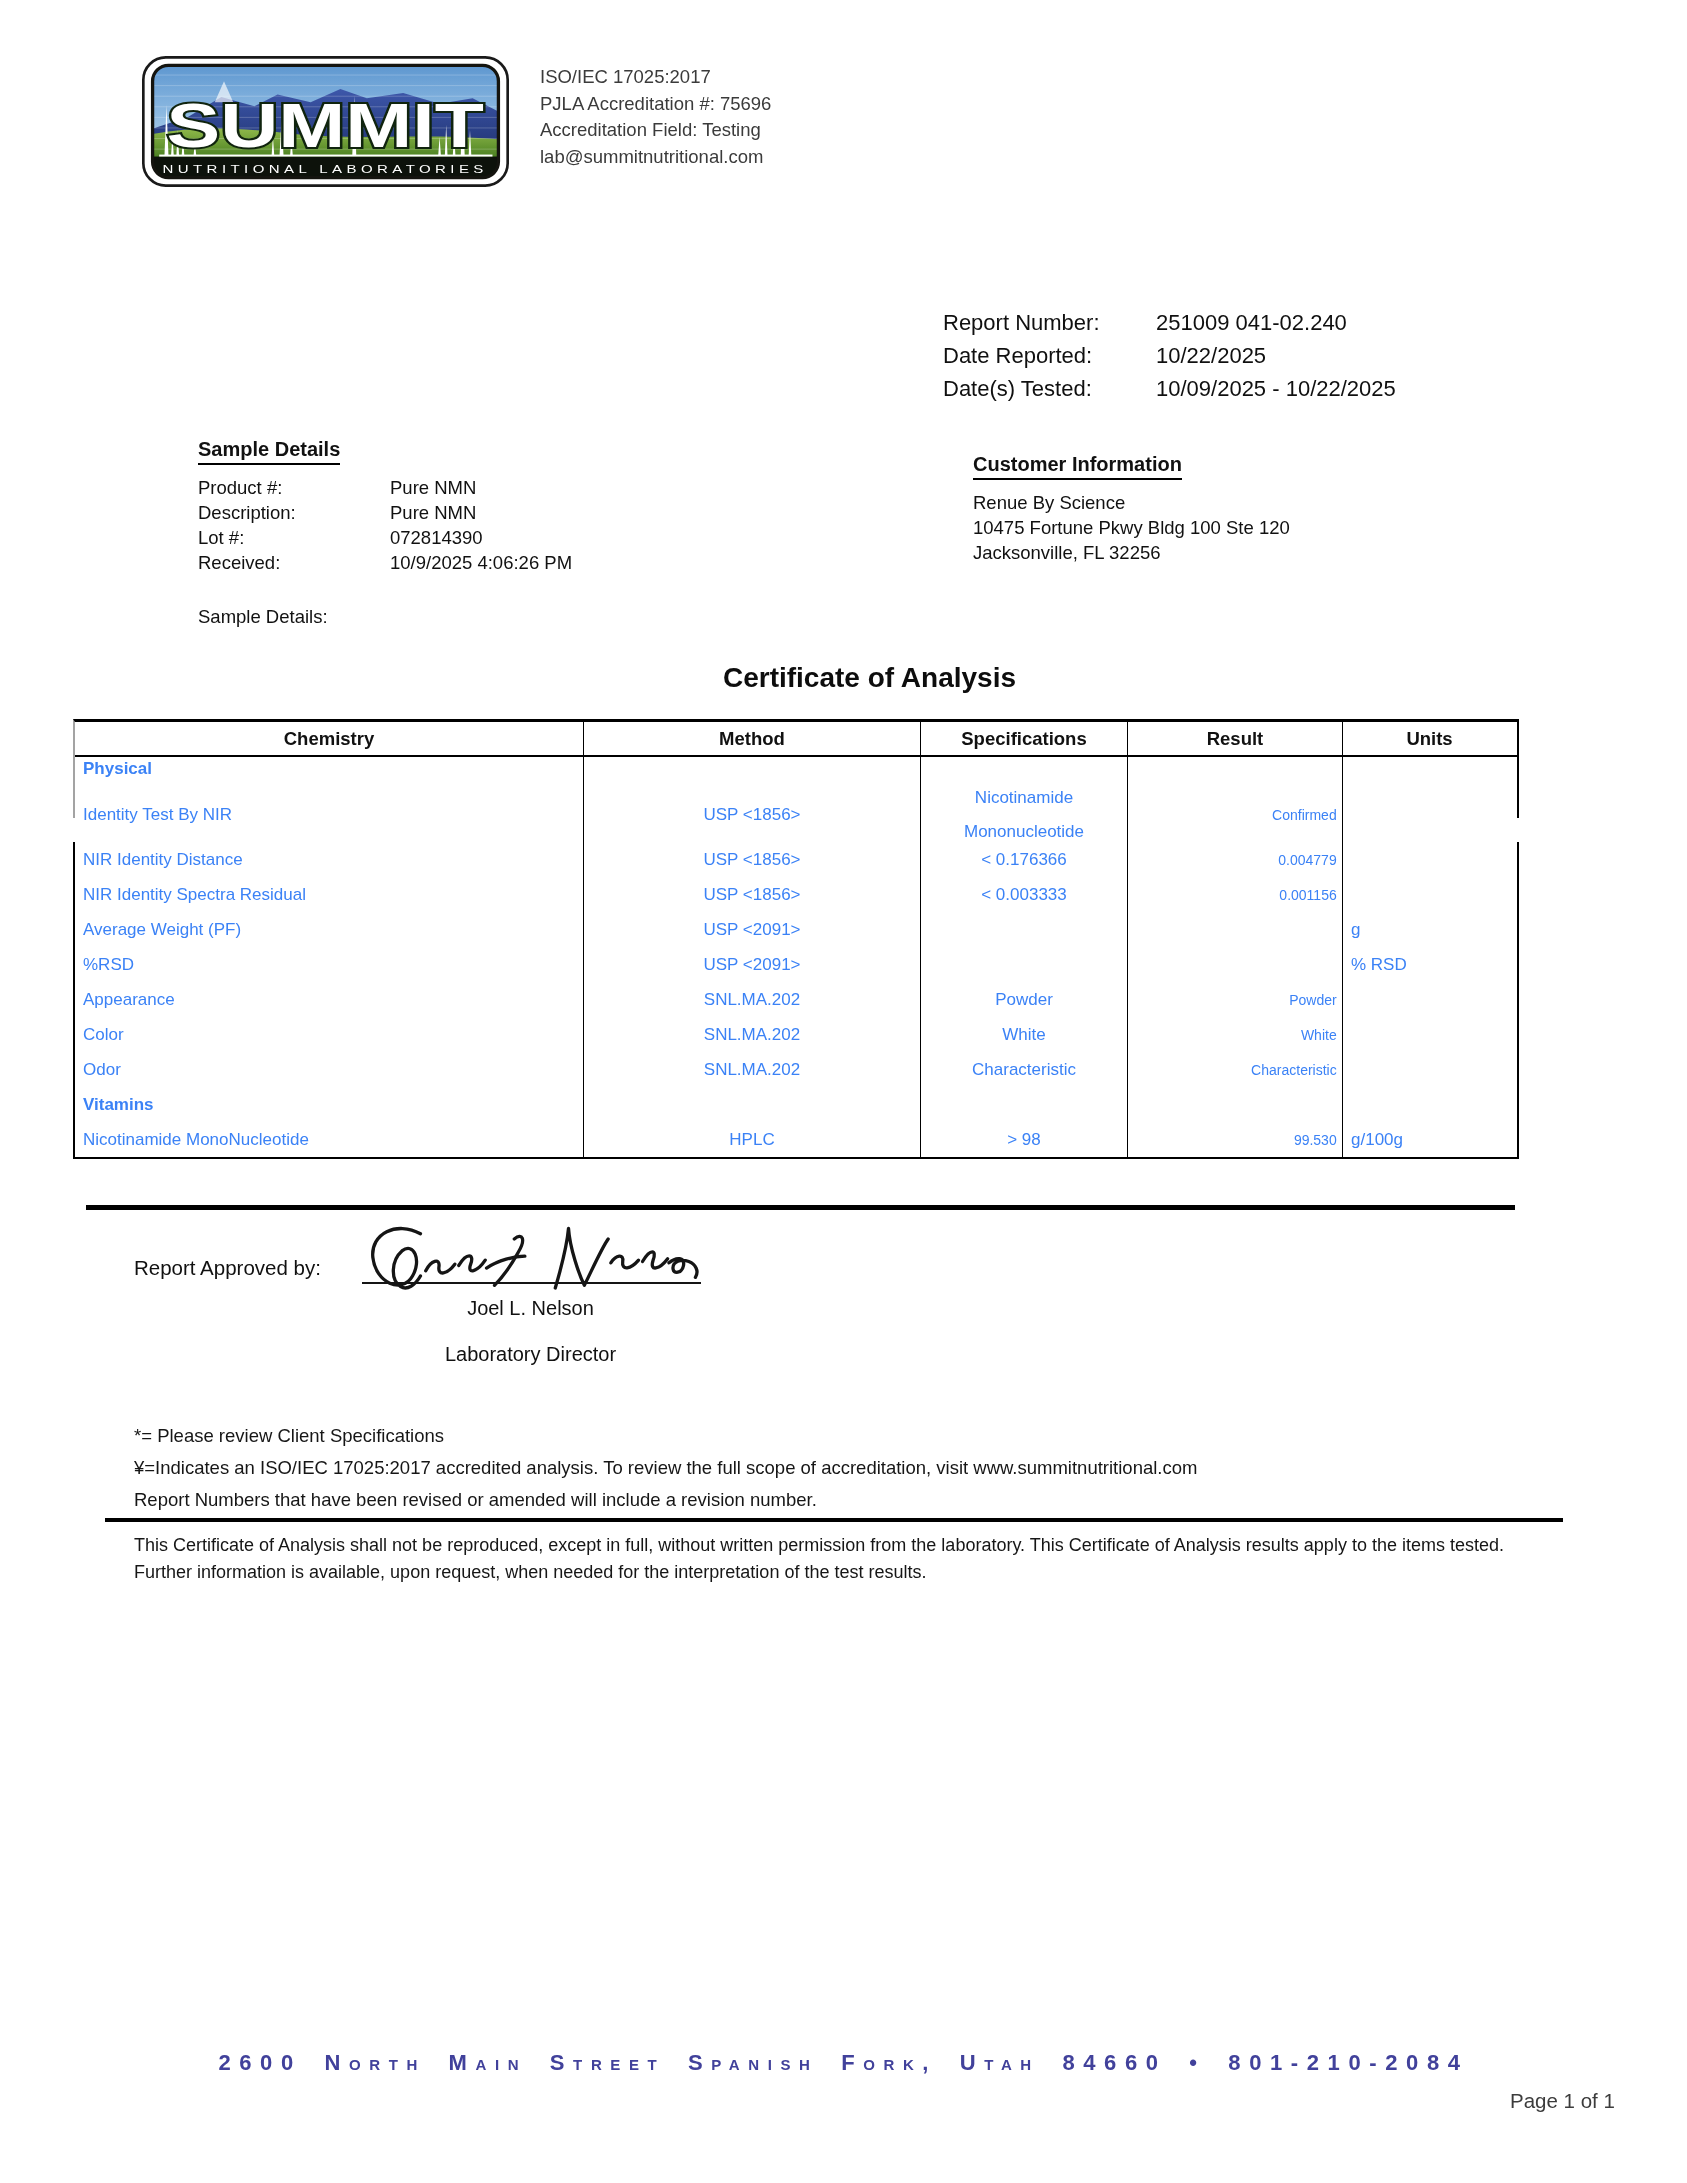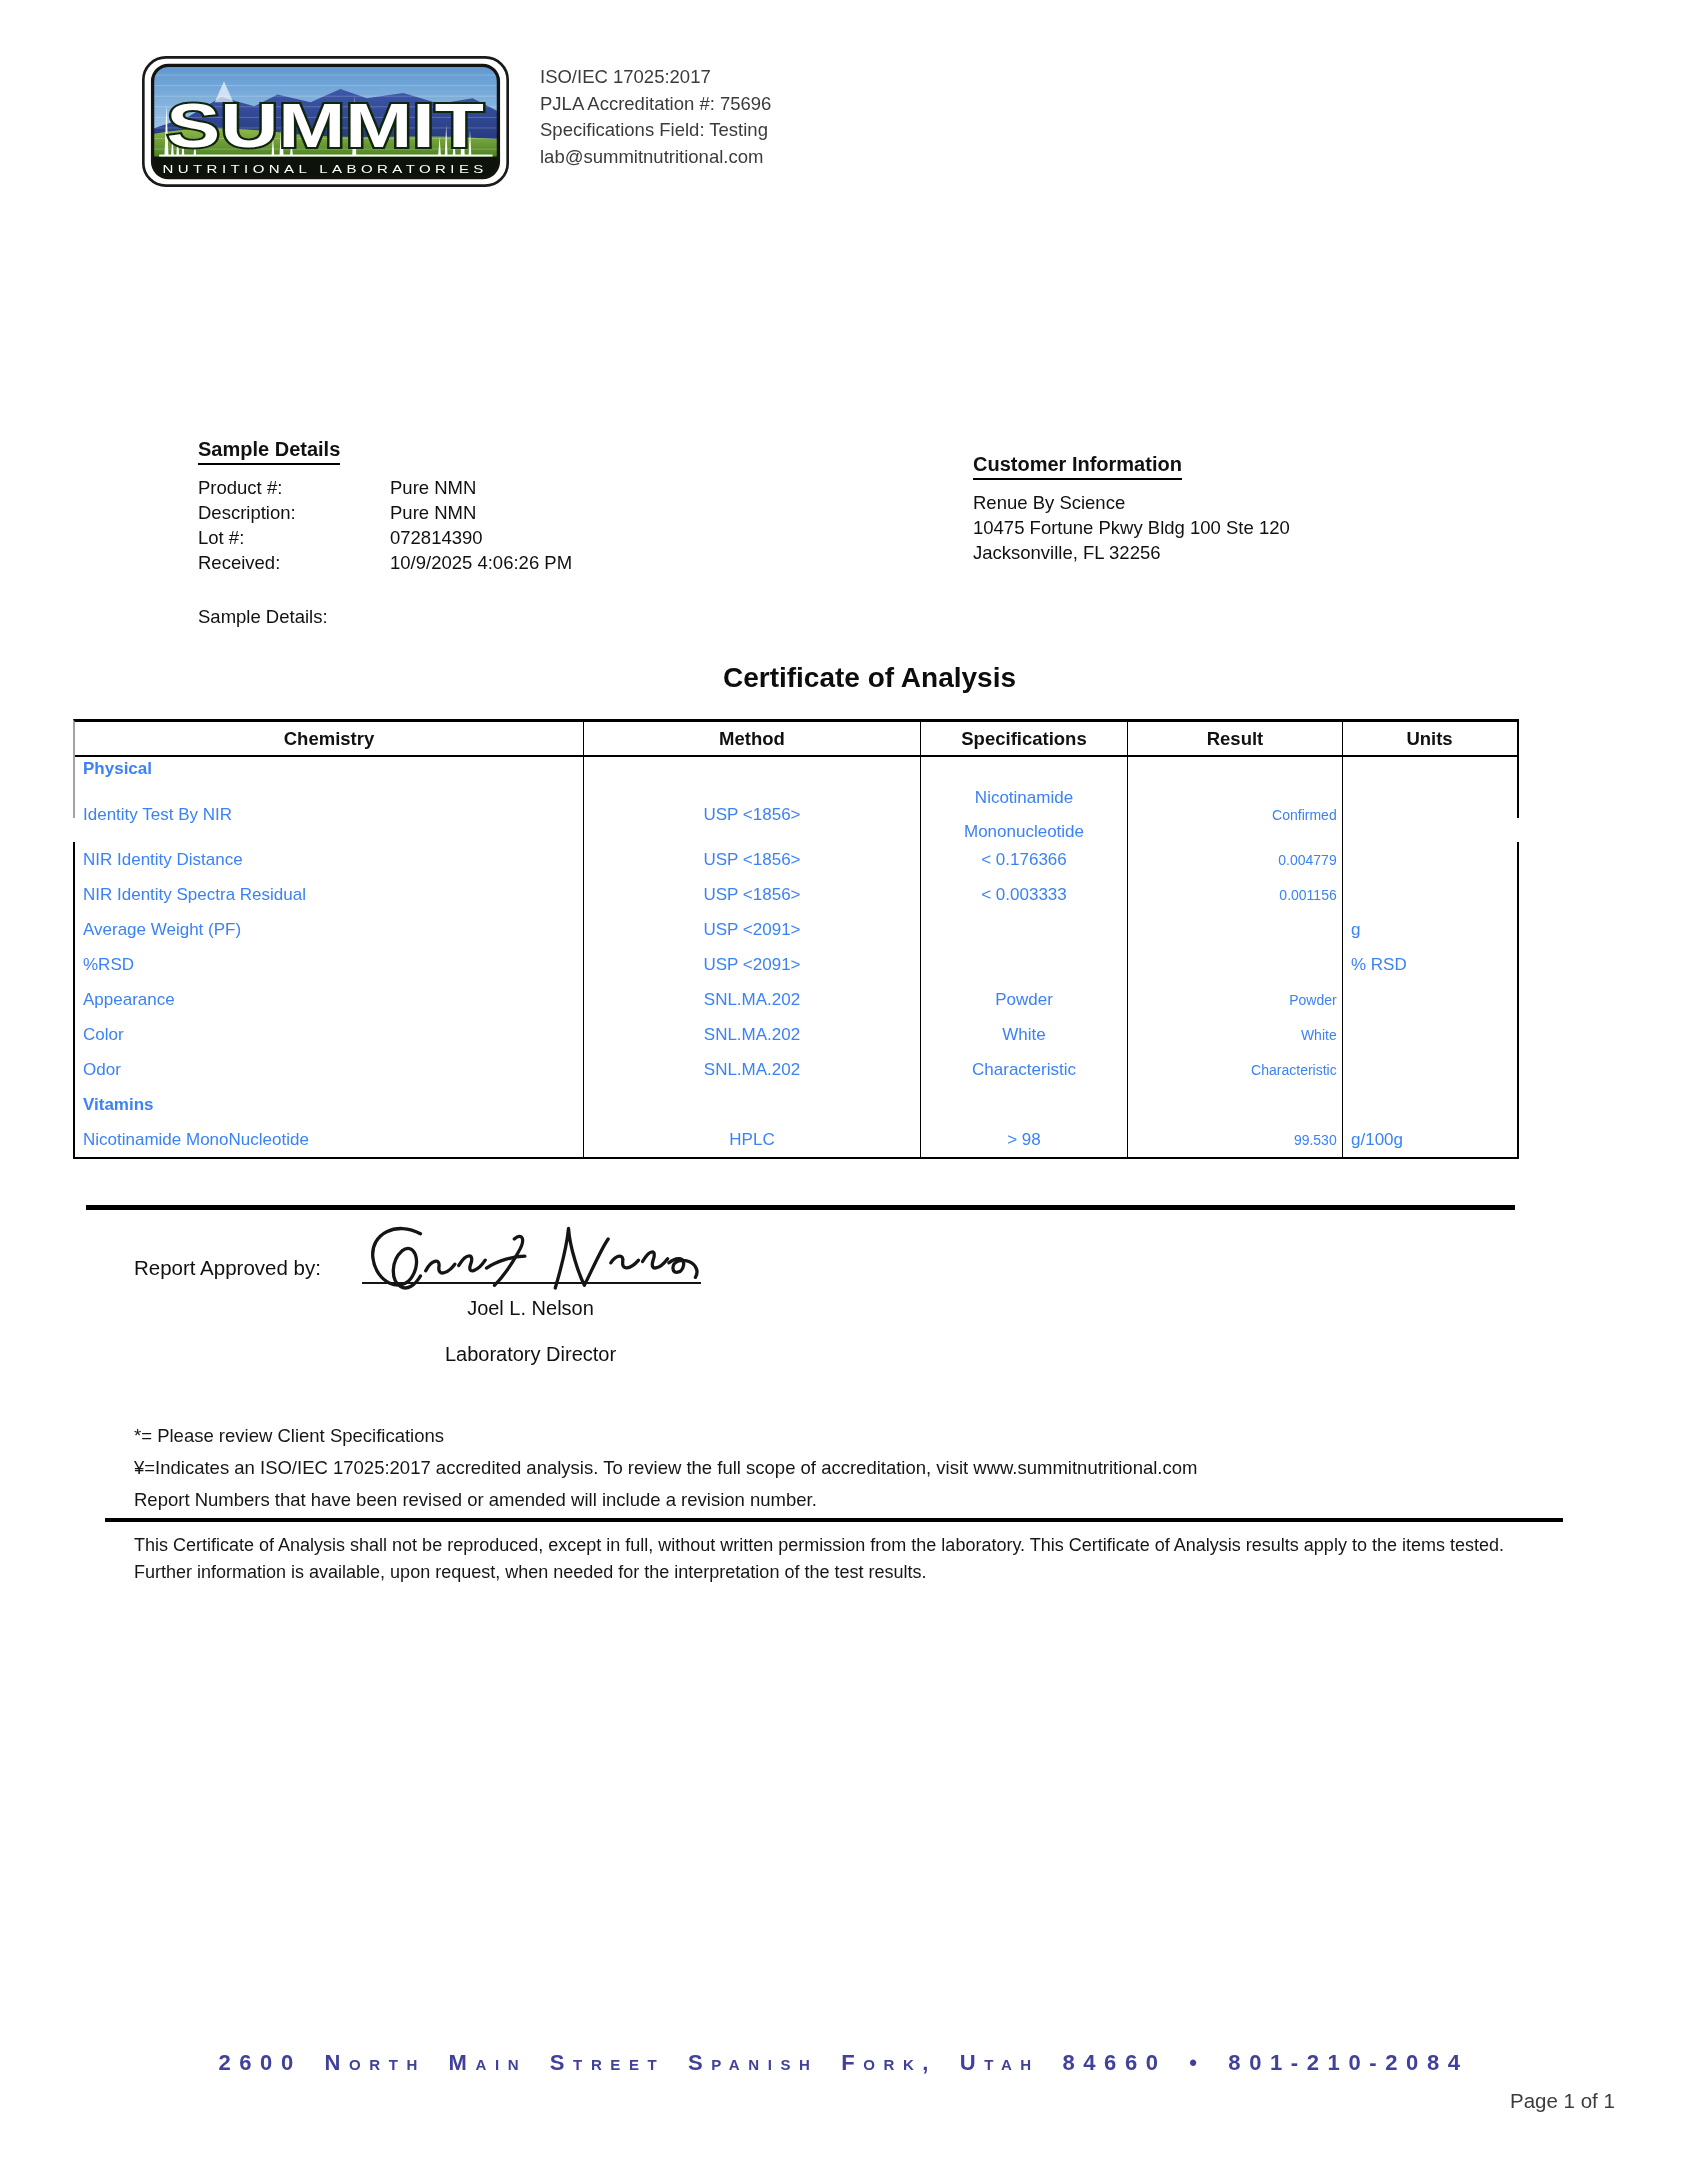--- a/index.html
+++ b/index.html
@@ -113,24 +113,38 @@
         <text x="277" y="138" text-anchor="middle" font-family="Liberation Sans, sans-serif" font-size="95" font-weight="bold" fill="#ffffff" stroke="#10240e" stroke-width="6" paint-order="stroke" textLength="480" lengthAdjust="spacingAndGlyphs">SUMMIT</text>
         <text x="277" y="177" text-anchor="middle" font-family="Liberation Sans, sans-serif" font-size="17" fill="#ffffff" letter-spacing="5" textLength="492" lengthAdjust="spacingAndGlyphs">NUTRITIONAL LABORATORIES</text>
       </g>
       <rect x="16" y="14" width="523" height="170" rx="24" fill="none" stroke="#14140f" stroke-width="5"></rect>
     </svg>
   </div>
 
   <div class="abs accred">
     <div>ISO/IEC 17025:2017</div>
     <div>PJLA Accreditation #: 75696</div>
-    <div>Specifications Field: Testing</div>
+    <div>Accreditation Field: Testing</div>
     <div>lab@summitnutritional.com</div>
   </div>
 
+  <div class="abs report-info">
+    <div class="kv">
+      <span>Report Number:</span>
+      <span>251009 041-02.240</span>
+    </div>
+    <div class="kv">
+      <span>Date Reported:</span>
+      <span>10/22/2025</span>
+    </div>
+    <div class="kv">
+      <span>Date(s) Tested:</span>
+      <span>10/09/2025 - 10/22/2025</span>
+    </div>
+  </div>
 
   <div class="abs sample">
     <div class="blockhead">Sample Details</div>
     <div class="kv">
       <span>Product #:</span>
       <span>Pure NMN</span>
     </div>
     <div class="kv">
       <span>Description:</span>
       <span>Pure NMN</span>

